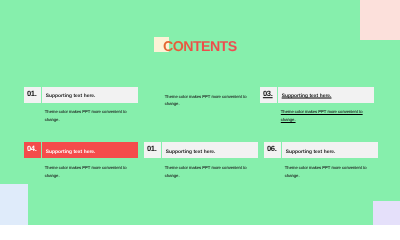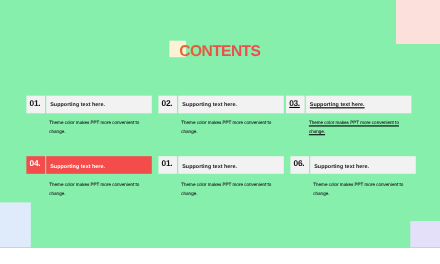--- a/index.html
+++ b/index.html
@@ -51,28 +51,20 @@
           <div class="num">
             <span class="sm">01.</span>
           </div>
           <div class="txt">
             <span class="sm">Supporting text here.</span>
           </div>
         </div>
         <div class="desc">Theme color makes PPT more convenient to change.</div>
       </div>
       <div class="card" style="left: 120px; top: 0px;">
-        <div class="row">
-          <div class="num">
-            <span class="sm">02.</span>
-          </div>
-          <div class="txt">
-            <span class="sm">Supporting text here.</span>
-          </div>
-        </div>
         <div class="desc">Theme color makes PPT more convenient to change.</div>
       </div>
       <div class="card" style="left: 236px; top: 0px; text-decoration: underline;">
         <div class="row">
           <div class="num">
             <span class="sm">03.</span>
           </div>
           <div class="txt">
             <span class="sm">Supporting text here.</span>
           </div>

